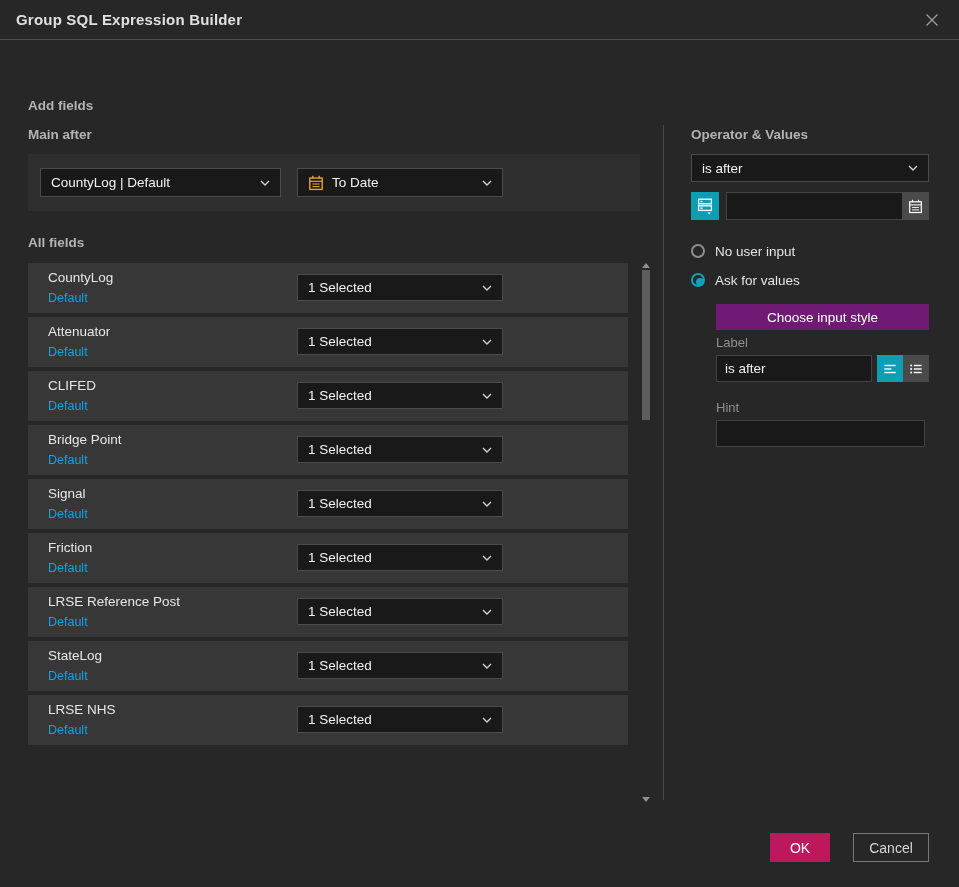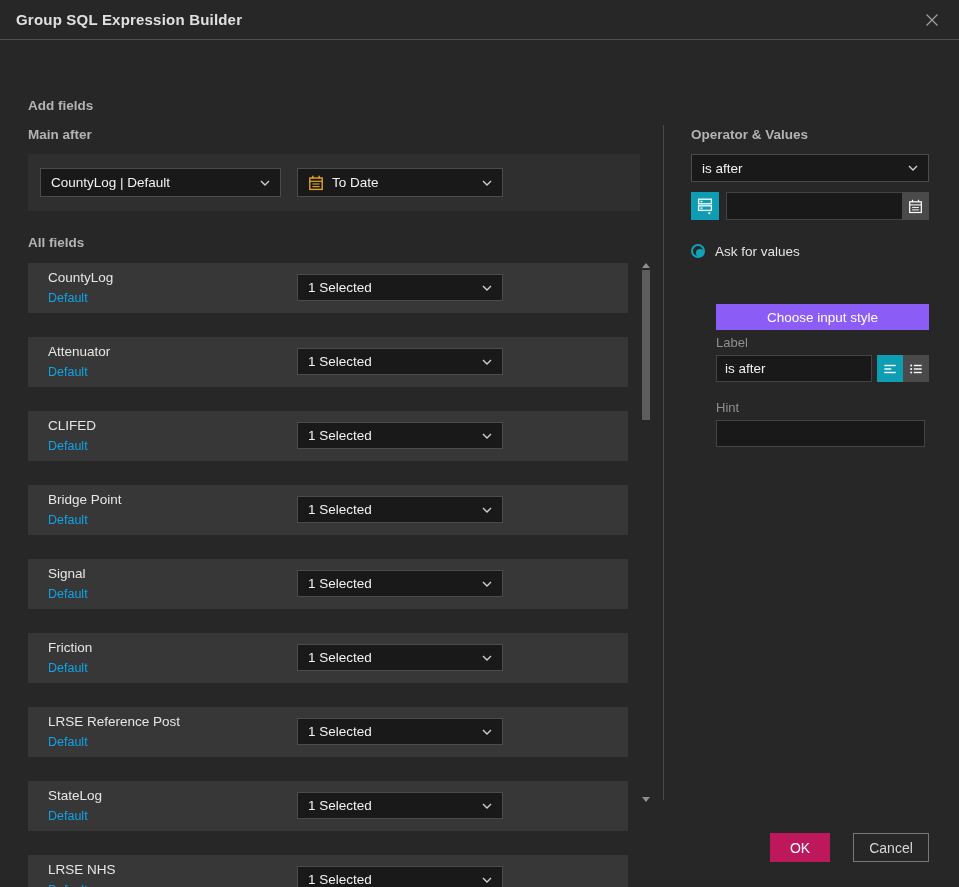--- a/index.html
+++ b/index.html
@@ -27,21 +27,21 @@
     position:absolute; height:29px; background:#191919; border:1px solid #4b4b4b;
     display:flex; align-items:center; padding:0 10px; font-size:13.5px; color:#f2f2f2;
     cursor:pointer;
   }
   .select .chev { margin-left:auto; display:flex; align-items:center; }
   .sel-field { left:12px; top:14px; width:241px; }
   .sel-type  { left:269px; top:14px; width:206px; gap:8px; }
 
   
   .fields-list { position:absolute; left:28px; top:263px; width:600px; }
-  .field-row { position:relative; width:600px; height:50px; background:#373737; margin-bottom:24px; }
+  .field-row { position:relative; width:600px; height:50px; background:#373737; margin-bottom:4px; }
   .row-name { position:absolute; left:20px; top:7px; font-size:13.5px; color:#e6e6e6; }
   .row-sub  { position:absolute; left:20px; top:28px; font-size:12.5px; color:#0ea5e9; }
   .row-select { left:269px; top:11px; width:206px; height:27px; }
 
   
   .scrollbar { position:absolute; left:640px; top:261px; width:12px; height:545px; }
   .sb-up, .sb-down { position:absolute; left:2px; width:0; height:0; border-left:4px solid transparent; border-right:4px solid transparent; }
   .sb-up   { top:2px; border-bottom:5px solid #8f8f8f; }
   .sb-down { bottom:4px; border-top:5px solid #8f8f8f; }
   .sb-thumb { position:absolute; left:2px; top:9px; width:8px; height:150px; background:#5d5d5d; }
@@ -65,21 +65,21 @@
   .radio-group { position:absolute; left:691px; top:241px; width:238px; }
   .radio-item { display:flex; align-items:center; gap:10px; height:20px; margin-bottom:9px; font-size:13.5px; color:#e4e4e4; cursor:pointer; }
   .radio-circle { position:relative; width:14px; height:14px; border-radius:50%; border:2px solid #8d8d8d; flex:0 0 auto; }
   .radio-item.selected .radio-circle { border-color:#0fa3b9; }
   .radio-item.selected .radio-circle::after {
     content:""; position:absolute; left:3px; top:3px; width:8px; height:8px; border-radius:50%; background:#0fa3b9;
   }
 
   .choose-btn {
     position:absolute; left:716px; top:304px; width:213px; height:26px;
-    background:#8b5cf6; color:#fff; border:none; font-size:13.5px; cursor:pointer;
+    background:#701a75; color:#fff; border:none; font-size:13.5px; cursor:pointer;
     font-family:"Liberation Sans", sans-serif;
   }
   .small-label { position:absolute; font-size:13px; color:#8f8f8f; }
   .label-row { position:absolute; left:716px; top:355px; width:213px; height:27px; display:flex; }
   .label-row .text-input { flex:1; margin-right:5px; }
   .style-btn { width:26px; height:27px; background:#4a4a4a; }
   .style-btn.active { background:#0f9db3; }
   .hint-input { position:absolute; left:716px; top:420px; width:209px; height:27px; }
 
   
@@ -299,20 +299,24 @@
           <line x1="4.8" y1="0.8" x2="4.8" y2="3.4" stroke="#fff" stroke-width="1.3"></line>
           <line x1="11.2" y1="0.8" x2="11.2" y2="3.4" stroke="#fff" stroke-width="1.3"></line>
           <line x1="4.4" y1="9" x2="11.6" y2="9" stroke="#fff" stroke-width="1"></line>
           <line x1="4.4" y1="11.6" x2="11.6" y2="11.6" stroke="#fff" stroke-width="1"></line>
         </svg>
       </button>
     </div>
   </div>
 
   <div class="radio-group">
+    <div class="radio-item">
+      <span class="radio-circle"></span>
+      <span>No user input</span>
+    </div>
     <div class="radio-item selected">
       <span class="radio-circle"></span>
       <span>Ask for values</span>
     </div>
   </div>
 
   <button class="choose-btn">Choose input style</button>
 
   <div class="small-label" style="left:716px; top:335px;">Label</div>
   <div class="label-row">

